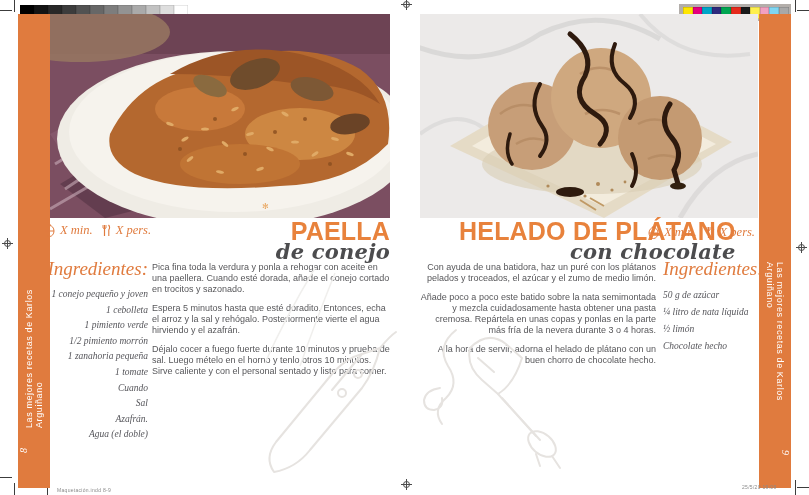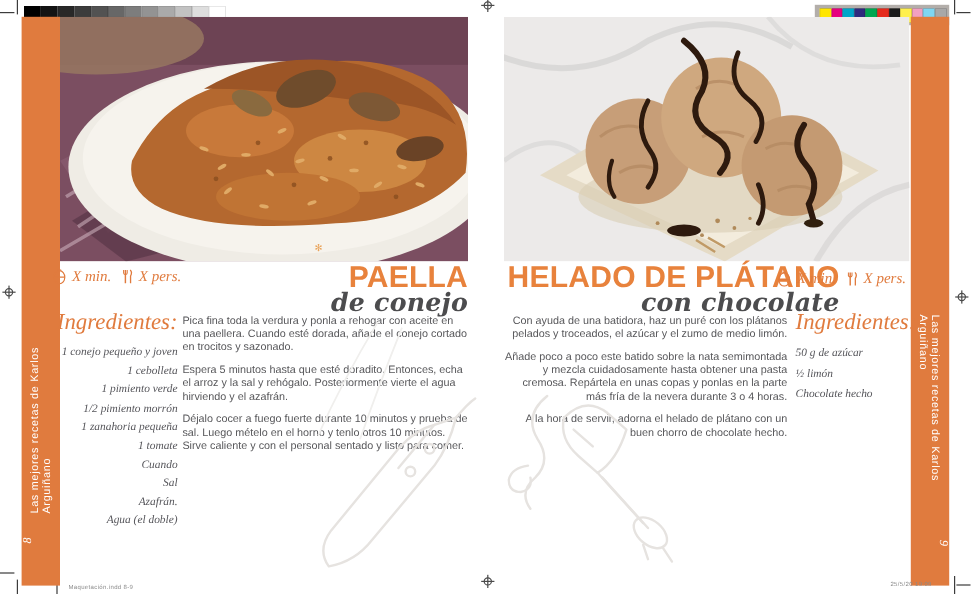--- a/index.html
+++ b/index.html
@@ -31,21 +31,21 @@
   .pagenum{position:absolute;width:32px;text-align:center;color:#fff;
            font-family:"Liberation Serif",serif;font-style:italic;font-size:10px;}
 
   
   .photo{position:absolute;top:14px;height:204px;overflow:hidden;}
   .photo-left{left:50px;width:340px;}
   .photo-right{left:420px;width:338px;}
   .ornament{position:absolute;left:262px;top:202px;font-size:8px;color:#e9a45c;}
 
   
-  .title{position:absolute;font-weight:bold;color:#e8823c;font-size:25px;line-height:24px;letter-spacing:.2px;}
+  .title{position:absolute;font-weight:bold;color:#e8823c;font-size:25px;line-height:24px;letter-spacing:.2px;margin-left:36px;}
   .script{font-family:"DejaVu Serif",serif;font-style:italic;font-weight:bold;
           color:#4c4c4e;font-size:21px;line-height:22px;}
   .title-left{right:419px;top:219px;text-align:right;}
   .title-right{left:423px;top:219px;text-align:right;}
   .subtitle{margin-top:-2px;}
 
   
   .meta{position:absolute;display:flex;align-items:center;gap:5px;color:#e07b3e;
         font-family:"Liberation Serif",serif;font-style:italic;font-size:12.5px;}
   .meta-left{left:44px;top:223px;}
@@ -298,20 +298,21 @@
   <div class="steps steps-right">
       <div class="step">Con ayuda de una batidora, haz un puré con los plátanos pelados y troceados, el azúcar y el zumo de medio limón.</div>
       <div class="step">Añade poco a poco este batido sobre la nata semimontada y mezcla cuidadosamente hasta obtener una pasta cremosa. Repártela en unas copas y ponlas en la parte más fría de la nevera durante 3 o 4 horas.</div>
       <div class="step">A la hora de servir, adorna el helado de plátano con un buen chorro de chocolate hecho.</div>
     </div>
 
   <div class="ing-col ing-right">
     <div class="ing-head">Ingredientes:</div>
     <div class="list-wrap">
         <div>50 g de azúcar</div>
+        <div>¼ litro de nata líquida</div>
         <div>½ limón</div>
         <div>Chocolate hecho</div>
       </div>
   </div>
 
   <svg class="wm" style="left:418px;top:328px;" width="150" height="150" viewBox="0 0 150 150">
     <g fill="none" stroke="#e6e3e0" stroke-width="2" stroke-linecap="round" stroke-linejoin="round">
       <path d="M38,2 Q18,18 30,38 Q42,56 28,70 Q14,82 24,96"></path>
       <path d="M22,60 Q8,62 6,72 Q6,82 16,82 Q26,80 24,70"></path>
       <path d="M52,20 Q70,2 88,16 L104,30 Q96,56 80,66 L64,52 Q48,38 52,20 Z"></path>

